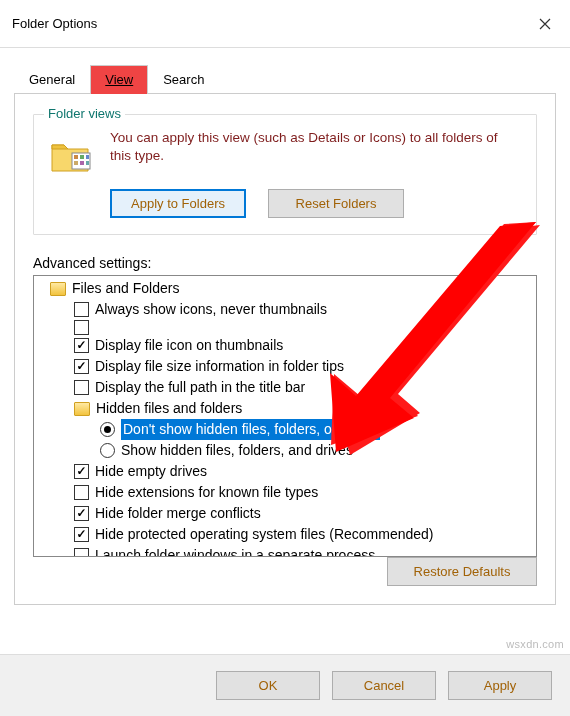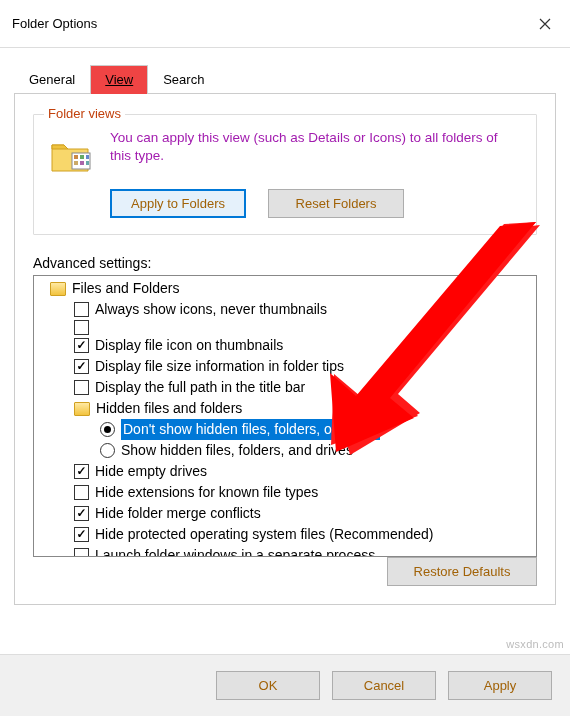--- a/index.html
+++ b/index.html
@@ -59,31 +59,31 @@
   border-radius: 1px;
   margin-top: 6px;
   padding: 14px 16px 16px 16px;
   position: relative;
 }
 .group-label {
   position: absolute;
   top: -9px; left: 10px;
   background: #fff;
   padding: 0 4px;
-  color: #c2410c;
+  color: #0f766e;
   font-size: 13px;
 }
 .folder-views-row { display: flex; gap: 16px; align-items: flex-start; }
 .folder-icon {
   width: 44px; height: 44px; margin-top: 4px;
   flex-shrink: 0;
   position: relative;
 }
 .folder-icon svg { width: 44px; height: 44px; }
-.fv-text { font-size: 13.5px; color: #a21caf; line-height: 1.35; }
+.fv-text { font-size: 13.5px; color: #7f1d1d; line-height: 1.35; }
 .fv-buttons { display: flex; gap: 22px; margin-top: 12px; margin-left: 60px; }
 .btn {
   border: 1px solid #adadad;
   background: #e1e1e1;
   padding: 6px 12px;
   min-width: 136px;
   text-align: center;
   cursor: pointer;
   font-size: 13px;
   color: #a16207;

